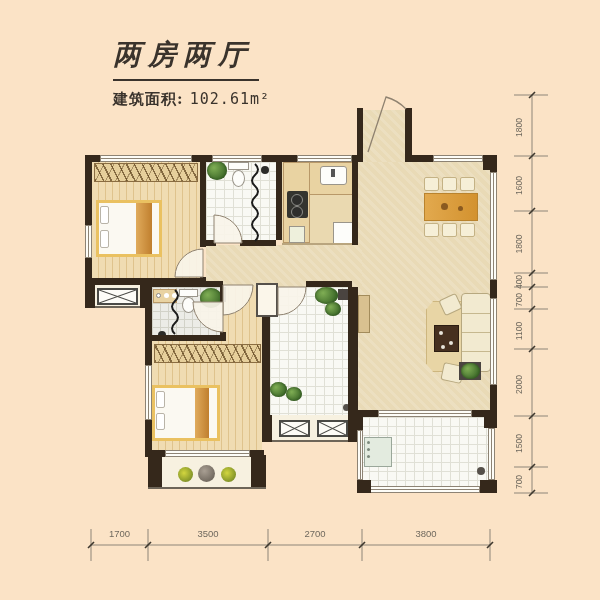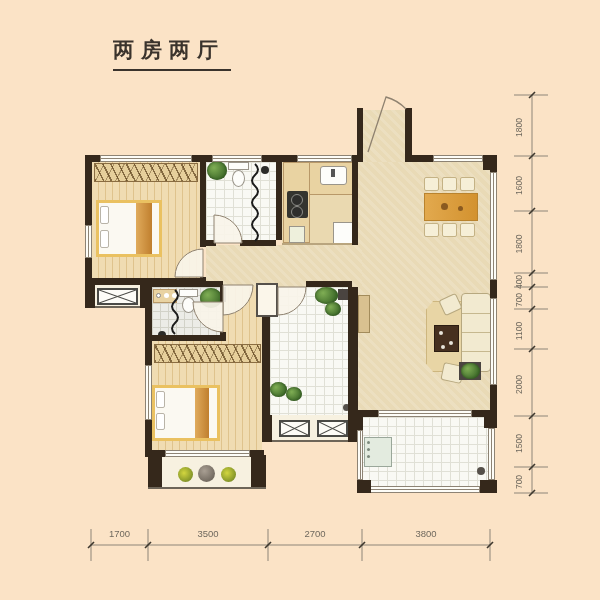--- a/index.html
+++ b/index.html
@@ -39,40 +39,44 @@
          box-shadow:inset 0 0 3px #2c4d1d;}
   .plantY{position:absolute;border-radius:50%;background:radial-gradient(circle at 40% 40%,#d3d63f,#7e9027 75%);}
   .gray-orb{position:absolute;border-radius:50%;background:radial-gradient(circle at 38% 35%,#a99f93,#6e665c 78%);}
   .chair{position:absolute;background:#f6efd7;border:1px solid #c4b285;border-radius:2px;box-sizing:border-box;}
   .shaft{position:absolute;background:#fbf6ea;border:2px solid #55504a;box-sizing:border-box;}
   .sofa{position:absolute;background:#f2ead0;border:1px solid #b7a87f;border-radius:4px;box-sizing:border-box;
         background-image:linear-gradient(#c6b88f,#c6b88f),linear-gradient(#c6b88f,#c6b88f),linear-gradient(#c6b88f,#c6b88f);
         background-size:100% 1px;background-repeat:no-repeat;background-position:0 25%,0 50%,0 75%;}
   .armchair{position:absolute;background:#f2ead0;border:1px solid #b7a87f;border-radius:3px;box-sizing:border-box;}
   .title-block{position:absolute;left:113px;top:36px;color:#3a332c;}
-  .title-main{display:inline-block;font-size:21px;font-weight:bold;letter-spacing:7px;
-        border-bottom:2px solid #3a332c;padding:0 6px 5px 0;}
+  .title-main{display:inline-block;font-size:28px;font-weight:bold;letter-spacing:7px;
+        border-bottom:2px solid #3a332c;padding:0 6px 5px 0;font-style:italic;}
   .area-row{margin-top:9px;font-size:15px;font-weight:bold;letter-spacing:1px;}
   .area-val{font-weight:normal;font-family:"DejaVu Sans Mono","Liberation Mono",monospace;font-size:15px;letter-spacing:1px;}
   svg.overlay{position:absolute;left:0;top:0;pointer-events:none;}
   #dims text{font-family:"Liberation Sans","DejaVu Sans",sans-serif;font-size:8.5px;fill:#6f695e;text-anchor:middle;}
   #dims text.bt{font-size:9.5px;}
   #dims line.main{stroke:#8d8578;stroke-width:1;}
   #dims line.slash{stroke:#3e382e;stroke-width:1.6;}
   #doors path{fill:#f8f4e9;stroke:#8f8270;stroke-width:1;fill-opacity:.92;}
   #doors .leaf{fill:none;stroke:#8f8270;stroke-width:1.3;}
   .burner{position:absolute;border:1.5px solid #8d8d88;border-radius:50%;background:#2e2e2c;}
 </style>
 </head>
 <body>
 
 <div class="stage" style="background: rgb(251, 227, 198);">
 
   <div class="title-block">
     <div class="title-main">两房两厅</div>
+    <div class="area-row">
+      <span>建筑面积:</span>
+      <span class="area-val">102.61m²</span>
+    </div>
   </div>
 
   <div class="wood" style="left:92px;top:162px;width:108px;height:116px"></div>
   <div class="tileW" style="left:206px;top:162px;width:70px;height:78px"></div>
   <div class="abs" style="left:282px;top:162px;width:70px;height:81px;background:#ead9b0"></div>
   <div class="hallF" style="left:363px;top:110px;width:42px;height:52px"></div>
   <div class="hallF" style="left:358px;top:162px;width:132px;height:248px"></div>
   <div class="hallF" style="left:206px;top:245px;width:156px;height:42px"></div>
   <div class="tileG" style="left:152px;top:287px;width:68px;height:48px"></div>
   <div class="wood" style="left:222px;top:287px;width:42px;height:55px"></div>

